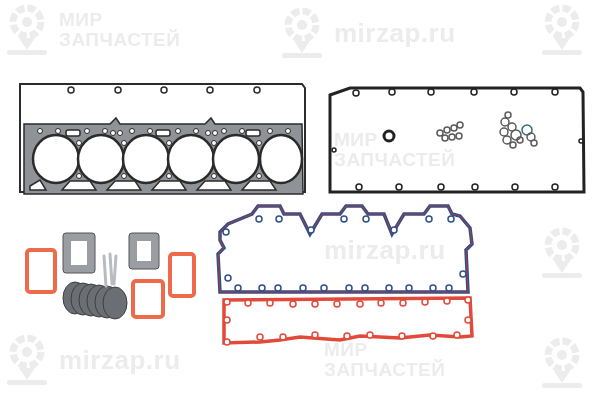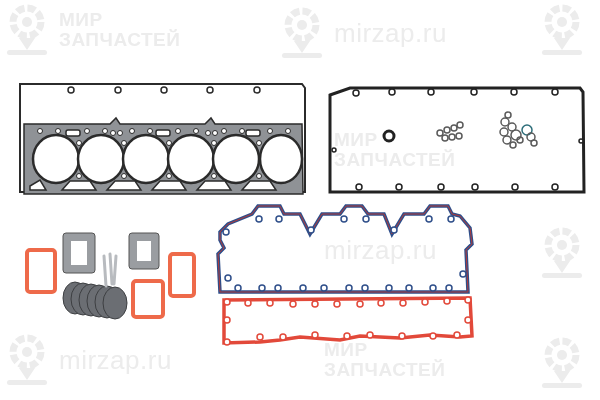--- a/index.html
+++ b/index.html
@@ -1,21 +1,21 @@
 <!DOCTYPE html>
 <html><head>
 <meta charset="utf-8">
 <style>
   html, body { margin:0; padding:0; background:#ffffff; }
   body { width:600px; height:400px; position:relative; overflow:hidden;
          font-family:"Liberation Sans", sans-serif; }
   .wm { position:absolute; display:flex; align-items:center; gap:6px; pointer-events:none; }
   .wm-pin { width:48px; height:56px; }
   .wm-text-ru { color:#ececec; font-weight:bold; font-size:19px; line-height:20px; letter-spacing:0.5px; }
-  .wm-text-lat { color:#ececec; font-weight:normal; font-size:26px; letter-spacing:0.5px; }
+  .wm-text-lat { color:#ececec; font-weight:bold; font-size:26px; letter-spacing:0.5px; }
   svg.scene { position:absolute; left:0; top:0; }
 </style>
 </head>
 <body>
 
 <div class="wm" style="left:5px; top:2px;">
   <svg class="wm-pin" viewBox="0 0 48 56">
     <circle cx="22" cy="20" r="14" fill="none" stroke="#ececec" stroke-width="7" stroke-dasharray="8 3"></circle>
     <circle cx="22" cy="20" r="5" fill="#ececec"></circle>
     <path d="M14 36 L22 48 L30 36" fill="#ececec"></path>

